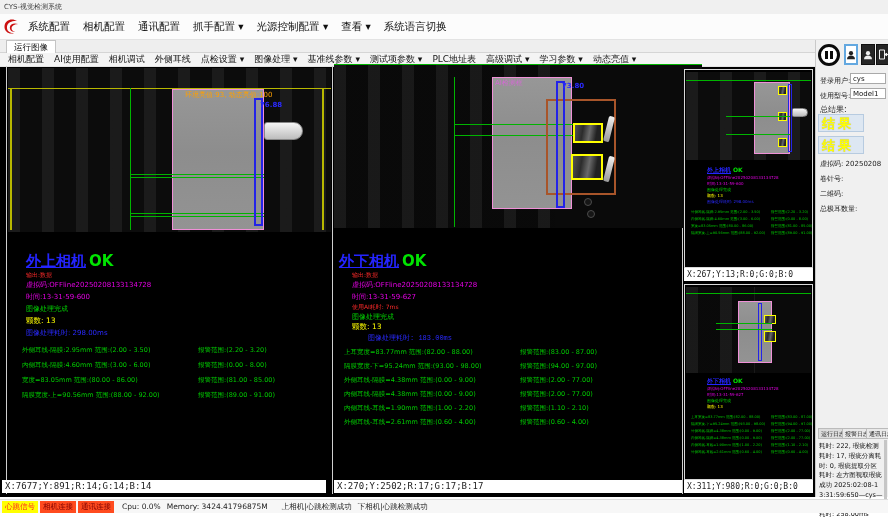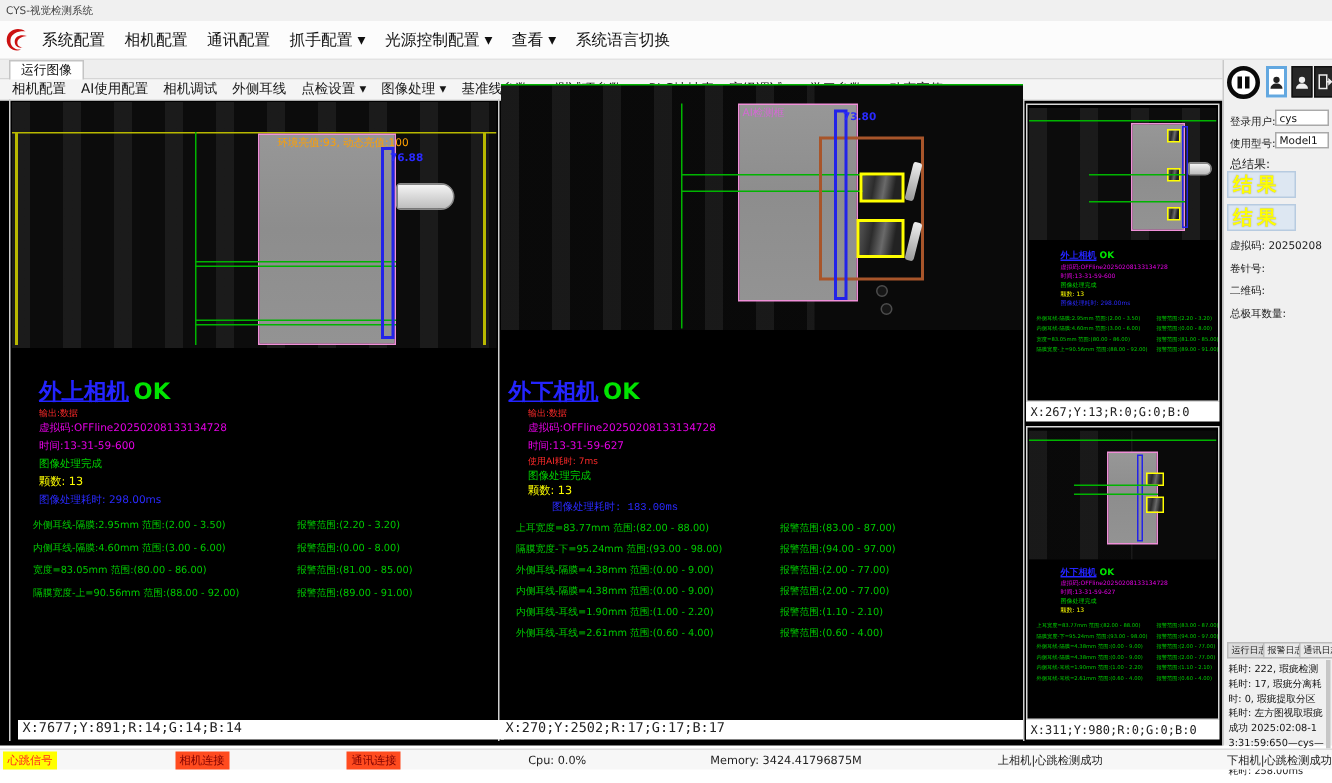--- a/index.html
+++ b/index.html
@@ -58,21 +58,21 @@
   .btn-sm{position:absolute;top:4px;width:14px;height:21px;border:1px solid #9a9a9a;background:#fff;box-sizing:border-box;display:flex;align-items:center;justify-content:center;cursor:pointer;}
   .btn-sm.sel{border:2px solid #63a8e0;}
   .btn-sm.dark{background:#262626;color:#eee;border-color:#111;}
   .f-label{position:absolute;font-size:7px;color:#222;white-space:nowrap;}
   .f-input{position:absolute;height:11px;background:#fff;border:1px solid #a9a9a9;font-size:7px;line-height:11px;padding-left:2px;box-sizing:border-box;color:#111;white-space:nowrap;}
   .result-box{position:absolute;left:2px;width:46px;height:18px;background:#dde7f2;border:1px solid #b7cbe0;box-sizing:border-box;color:#ffff00;font-size:13px;font-weight:bold;letter-spacing:3px;line-height:17px;padding-left:3px;text-shadow:0 0 1px #999;}
   .log-tab{position:absolute;top:388px;height:11px;font-size:6px;line-height:10px;padding:0 2px;border:1px solid #bbb;background:#e9e9e9;color:#222;box-sizing:border-box;cursor:pointer;white-space:nowrap;}
   .log-text{position:absolute;left:3px;top:402px;width:64px;font-size:6.5px;line-height:1.5;color:#111;word-break:break-all;}
   .log-scroll{position:absolute;right:1px;top:400px;width:3px;height:70px;background:#c6c6c6;}
   
-  .statusbar{left:0;top:499px;width:888px;height:14px;background:#f7f7f7;border-top:1px solid #ddd;display:flex;align-items:center;padding-left:2px;box-sizing:border-box;justify-content:space-between;}
+  .statusbar{left:0;top:499px;width:888px;height:14px;background:#f7f7f7;border-top:1px solid #ddd;display:flex;align-items:center;padding-left:2px;box-sizing:border-box;}
   .badge{font-size:7.5px;padding:1px 3px;margin-right:2px;white-space:nowrap;}
   .badge.hb{background:#ffff00;color:#ff2020;}
   .badge.conn{background:#ff4b1f;color:#7d0000;}
   .sb-text{font-size:7.5px;color:#222;margin-left:6px;white-space:nowrap;}
 </style>
 </head>
 <body>
 
 <div class="abs titlebar">
   <span>CYS-视觉检测系统</span>
@@ -143,23 +143,23 @@
 <div class="abs t-yel" style="left:26px;top:316px;">颗数: 13</div>
 <div class="abs t-blu" style="left:26px;top:328px;">图像处理耗时: 298.00ms</div>
 <div class="abs mrow" style="left:22px;top:346px;">外侧耳线-隔膜:2.95mm 范围:(2.00 - 3.50)</div>
 <div class="abs arow" style="left:198px;top:346px;">报警范围:(2.20 - 3.20)</div>
 <div class="abs mrow" style="left:22px;top:361px;">内侧耳线-隔膜:4.60mm 范围:(3.00 - 6.00)</div>
 <div class="abs arow" style="left:198px;top:361px;">报警范围:(0.00 - 8.00)</div>
 <div class="abs mrow" style="left:22px;top:376px;">宽度=83.05mm 范围:(80.00 - 86.00)</div>
 <div class="abs arow" style="left:198px;top:376px;">报警范围:(81.00 - 85.00)</div>
 <div class="abs mrow" style="left:22px;top:391px;">隔膜宽度-上=90.56mm 范围:(88.00 - 92.00)</div>
 <div class="abs arow" style="left:198px;top:391px;">报警范围:(89.00 - 91.00)</div>
-<div class="abs coordbar" style="left:12px;top:480px;width:324px;">X:7677;Y:891;R:14;G:14;B:14</div>
-
-<div class="abs cam-img" style="left:334px;top:56px;width:348px;height:164px;background:#0a0a0a;">
+<div class="abs coordbar" style="left:2px;top:480px;width:324px;">X:7677;Y:891;R:14;G:14;B:14</div>
+
+<div class="abs cam-img" style="left:334px;top:64px;width:348px;height:164px;background:#0a0a0a;padding-left:20px;">
   <div class="bands" style="right:40%;"></div>
   <div class="hline green" style="left:0;right:0;top:0;"></div>
   <div class="vline green" style="left:120px;top:13px;height:150px;"></div>
   <div class="workpiece" style="left:158px;top:13px;width:80px;height:132px;"></div>
   <div class="hline green" style="left:120px;top:60px;width:123px;"></div>
   <div class="hline green" style="left:120px;top:71px;width:123px;"></div>
   <div class="brownrect" style="left:212px;top:35px;width:70px;height:96px;"></div>
   <div class="bluerect" style="left:222px;top:17px;width:9px;height:127px;"></div>
   <div class="tabbox" style="left:239px;top:59px;width:30px;height:20px;"></div>
   <div class="tabbox" style="left:237px;top:90px;width:32px;height:26px;"></div>

